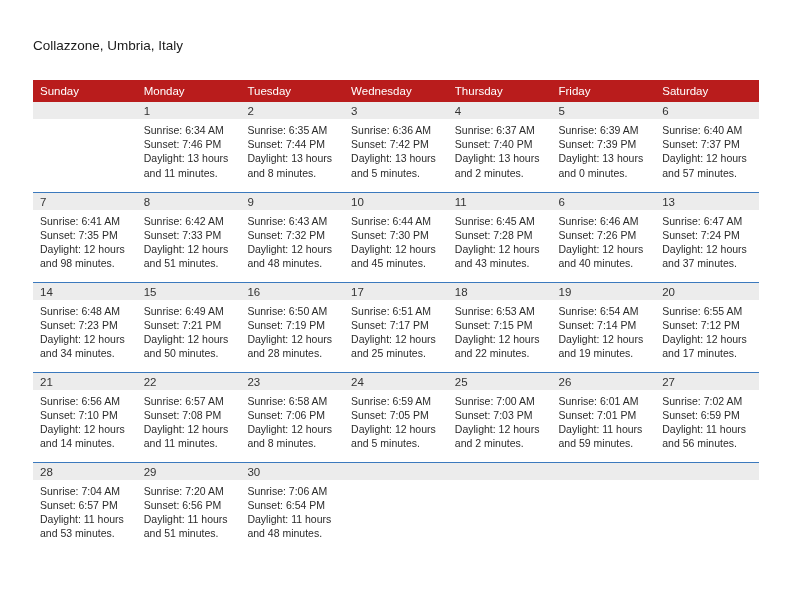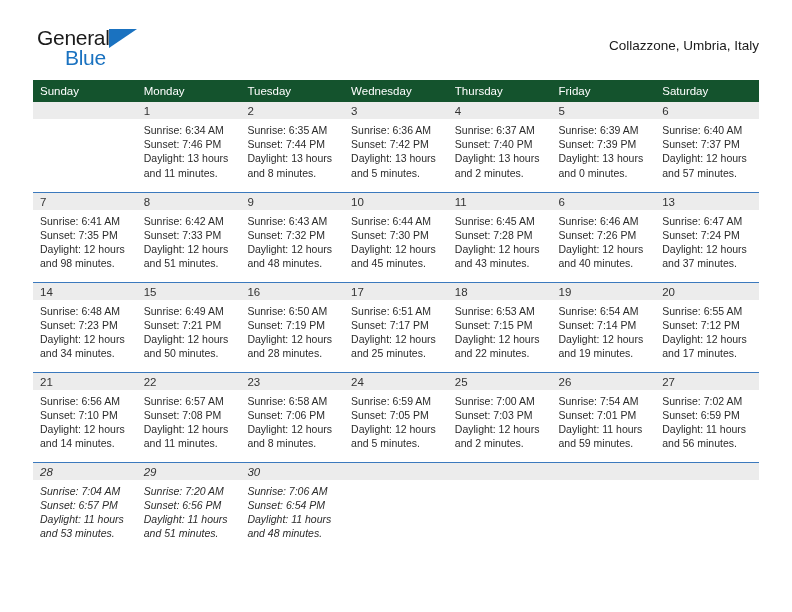--- a/index.html
+++ b/index.html
@@ -83,39 +83,38 @@
   }
 
   
   .calendar {
     width: 726px;
     border-collapse: collapse;
     table-layout: fixed;
     margin-top: 8px;
   }
   .calendar th {
-    background: #14532d;
+    background: #b91c1c;
     color: #ffffff;
     font-weight: normal;
     font-size: 11.5px;
     text-align: left;
     padding: 5px 0 5px 7px;
     height: 19px;
     box-sizing: border-box;
   }
   .calendar td {
     vertical-align: top;
     padding: 0;
     border-bottom: 1px solid #3b79bd;
     height: 90px;
     box-sizing: border-box;
   }
   .calendar tr.week-last td {
     border-bottom: none;
-    font-style: italic;
   }
   .daynum {
     background: #ececec;
     font-size: 11.5px;
     color: #333333;
     padding: 3px 0 3px 7px;
     height: 17px;
     box-sizing: border-box;
     line-height: 12px;
   }
@@ -133,25 +132,20 @@
   }
   .cell-empty .dayinfo { visibility: hidden; }
 </style>
 </head>
 <body>
 
 <div class="page">
 
   <div class="topbar">
 
-    <div class="logo">
-      <span class="logo-general">General</span>
-      <span class="logo-tri"></span>
-      <span class="logo-blue">Blue</span>
-    </div>
 
     <div class="titleblock">
       <div class="cal-subtitle">Collazzone, Umbria, Italy</div>
     </div>
 
   </div>
 
   <table class="calendar">
     <thead>
       <tr>
@@ -402,21 +396,21 @@
             <div class="dayinfo">
               <div>Sunrise: 7:00 AM</div>
               <div>Sunset: 7:03 PM</div>
               <div>Daylight: 12 hours</div>
               <div>and 2 minutes.</div>
             </div>
           </td>
           <td>
             <div class="daynum">26</div>
             <div class="dayinfo">
-              <div>Sunrise: 7:54 AM</div>
+              <div>Sunrise: 6:01 AM</div>
               <div>Sunset: 7:01 PM</div>
               <div>Daylight: 11 hours</div>
               <div>and 59 minutes.</div>
             </div>
           </td>
           <td>
             <div class="daynum">27</div>
             <div class="dayinfo">
               <div>Sunrise: 7:02 AM</div>
               <div>Sunset: 6:59 PM</div>

